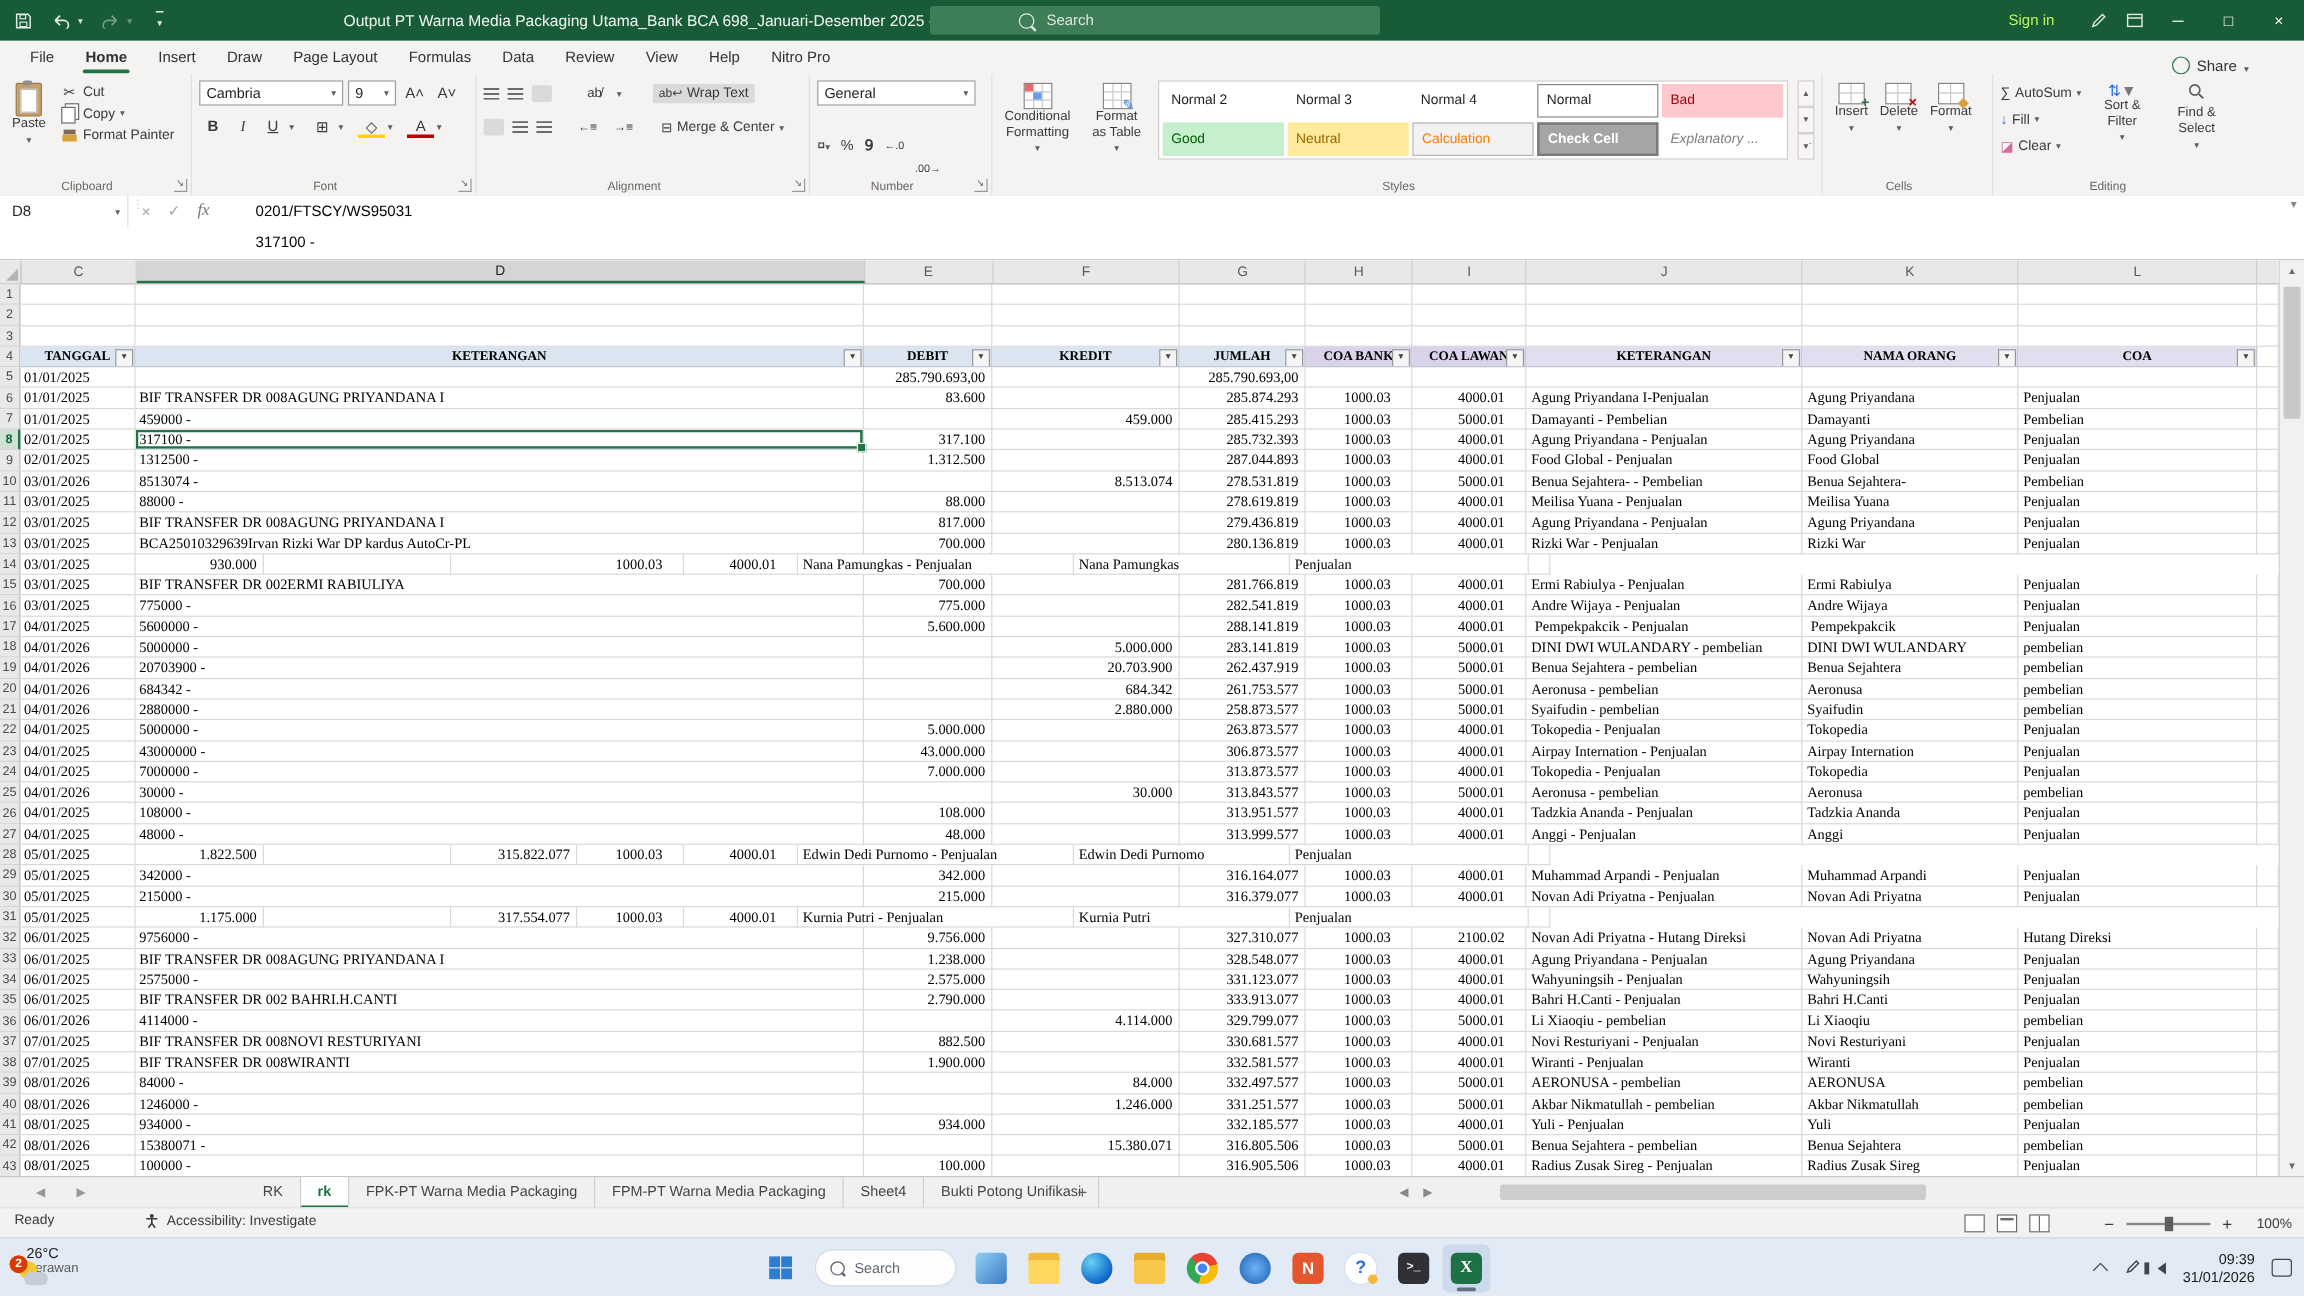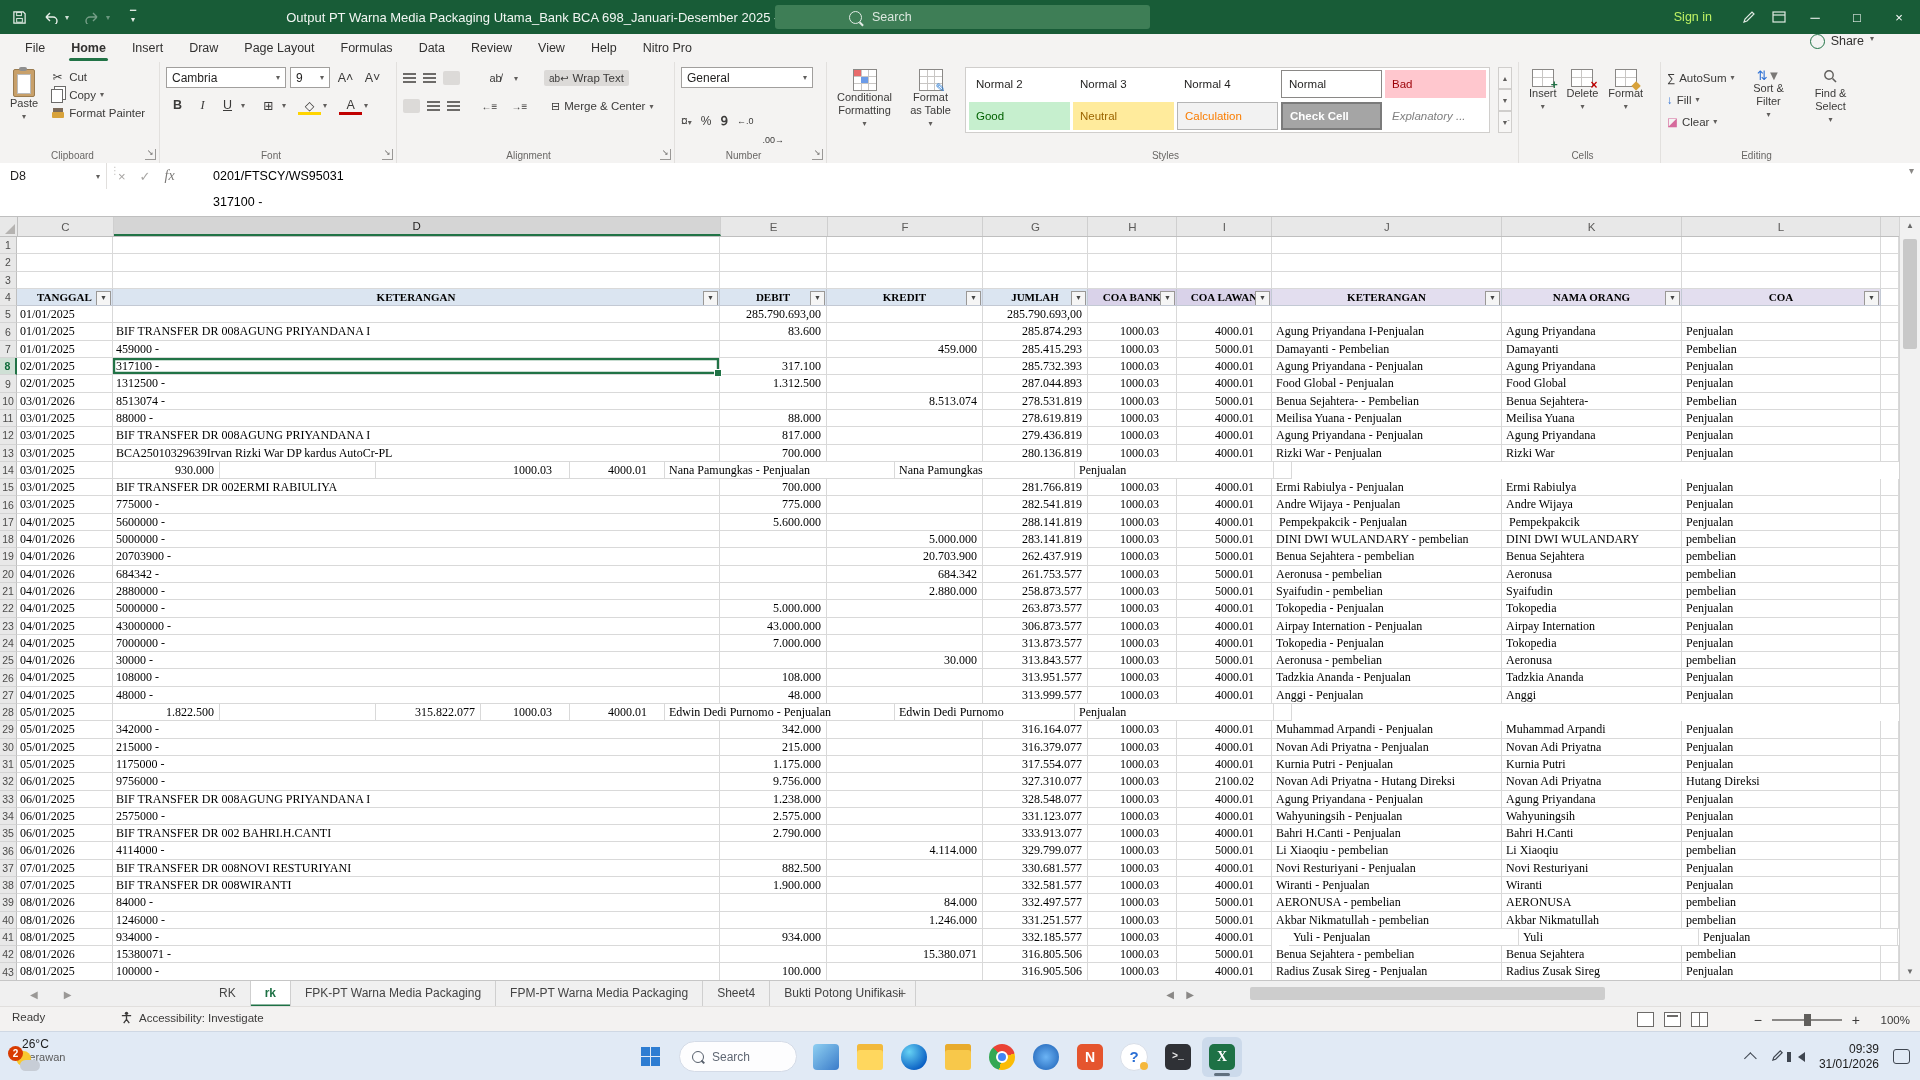--- a/index.html
+++ b/index.html
@@ -19,21 +19,21 @@
   #signin{font-size:12.5px;color:#bef264;margin-right:22px;}
   .tbic{width:30px;height:34px;display:flex;align-items:center;justify-content:center;color:#dfe9e2;font-size:13px;}
   .winbtn{width:42px;height:34px;display:flex;align-items:center;justify-content:center;color:#fff;font-size:13px;}
   #btn-close{}
   
   #menubar{position:absolute;top:34px;left:0;width:1920px;height:28px;background:#f4f3f2;}
   #menu-tabs{display:flex;align-items:stretch;height:28px;padding-left:14px;gap:4px;}
   .mtab{padding:0 11px;display:flex;align-items:center;font-size:12.5px;color:#323130;position:relative;}
   .mtab.active{font-weight:700;}
   .mtab.active::after{content:"";position:absolute;left:9px;right:9px;bottom:1px;height:3px;background:#217346;border-radius:2px;}
-  #share{position:absolute;right:46px;top:0;height:28px;display:flex;align-items:flex-start;gap:6px;font-size:12.5px;color:#323130;}
+  #share{position:absolute;right:46px;top:0;height:28px;display:flex;align-items:flex-end;gap:6px;font-size:12.5px;color:#323130;}
   .share-ic{width:13px;height:13px;border:1.4px solid #217346;border-radius:50%;position:relative;}
   
   #ribbon{position:absolute;top:62px;left:0;width:1920px;height:101px;background:#f4f3f2;border-bottom:1px solid #d8d6d4;display:flex;}
   .rgroup{position:relative;border-right:1px solid #e2e0de;box-sizing:border-box;padding:5px 6px 18px 6px;}
   .rlabel{position:absolute;bottom:2px;left:0;right:14px;text-align:center;font-size:10px;color:#696765;}
   .launcher{position:absolute;right:3px;bottom:3px;width:10px;height:10px;border:1px solid #9a9896;border-top:none;border-left:none;color:#69676 5;font-size:8px;line-height:8px;text-align:center;color:#696765;}
   .rbtn{display:flex;align-items:center;gap:4px;font-size:11.5px;color:#3b3a39;white-space:nowrap;}
   .bigbtn{display:flex;flex-direction:column;align-items:center;justify-content:flex-start;font-size:11px;color:#3b3a39;text-align:center;line-height:13px;padding:2px 4px;}
   .caret{font-size:8px;color:#605e5c;}
   
@@ -898,21 +898,20 @@
         <div class="cell coa" style="width: 89px;">1000.03</div>
         <div class="cell coa" style="width: 95px;">4000.01</div>
         <div class="cell text" style="width: 230px;">Novan Adi Priyatna - Penjualan</div>
         <div class="cell text" style="width: 180px;">Novan Adi Priyatna</div>
         <div class="cell text" style="width: 199px;">Penjualan</div>
         <div class="cell" style="width: 18px;"></div>
       </div>
       <div class="grow">
         <div class="rowhdr">31</div>
         <div class="cell date" style="width: 96px;">05/01/2025</div>
-        <div class="cell ket" style="width: 607px;">1175000 -</div>
         <div class="cell num" style="width: 107px;">1.175.000</div>
         <div class="cell num" style="width: 156px;"></div>
         <div class="cell num" style="width: 105px;">317.554.077</div>
         <div class="cell coa" style="width: 89px;">1000.03</div>
         <div class="cell coa" style="width: 95px;">4000.01</div>
         <div class="cell text" style="width: 230px;">Kurnia Putri - Penjualan</div>
         <div class="cell text" style="width: 180px;">Kurnia Putri</div>
         <div class="cell text" style="width: 199px;">Penjualan</div>
         <div class="cell" style="width: 18px;"></div>
       </div>
@@ -1044,21 +1043,21 @@
       </div>
       <div class="grow">
         <div class="rowhdr">41</div>
         <div class="cell date" style="width: 96px;">08/01/2025</div>
         <div class="cell ket" style="width: 607px;">934000 -</div>
         <div class="cell num" style="width: 107px;">934.000</div>
         <div class="cell num" style="width: 156px;"></div>
         <div class="cell num" style="width: 105px;">332.185.577</div>
         <div class="cell coa" style="width: 89px;">1000.03</div>
         <div class="cell coa" style="width: 95px;">4000.01</div>
-        <div class="cell text" style="width: 230px; margin-left: 17px;">Yuli - Penjualan</div>
+        <div class="cell text" style="width: 230px;">Yuli - Penjualan</div>
         <div class="cell text" style="width: 180px;">Yuli</div>
         <div class="cell text" style="width: 199px;">Penjualan</div>
         <div class="cell" style="width: 18px;"></div>
       </div>
       <div class="grow">
         <div class="rowhdr">42</div>
         <div class="cell date" style="width: 96px;">08/01/2026</div>
         <div class="cell ket" style="width: 607px;">15380071 -</div>
         <div class="cell num" style="width: 107px;"></div>
         <div class="cell num" style="width: 156px;">15.380.071</div>

